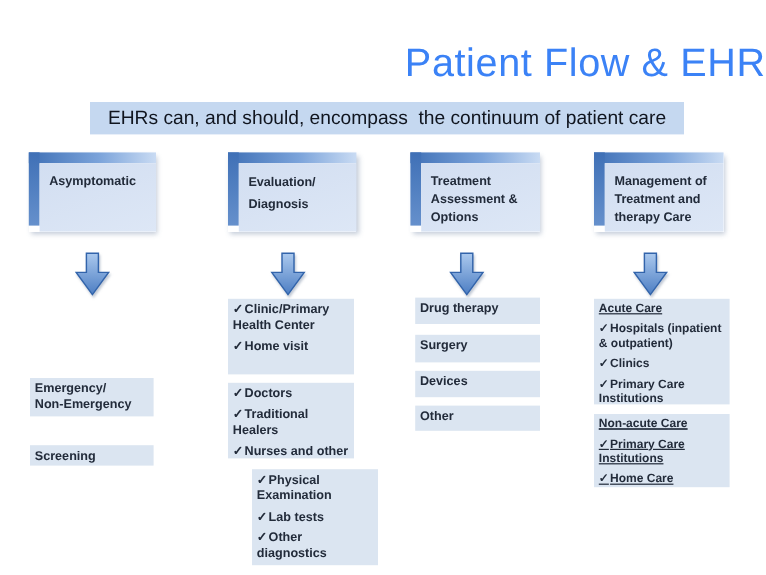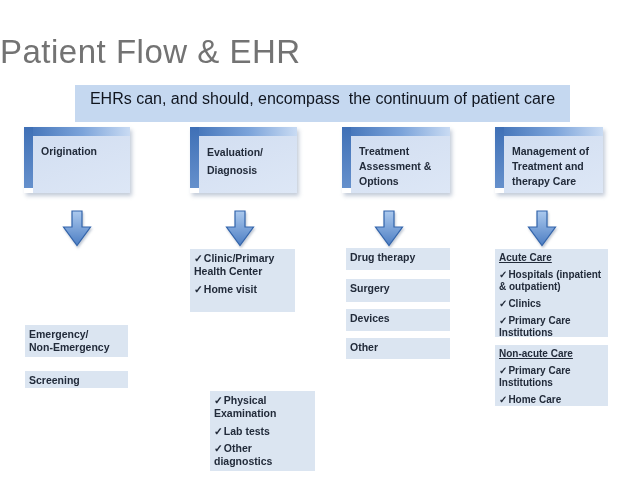--- a/index.html
+++ b/index.html
@@ -4,25 +4,25 @@
 <style>
   html,body { margin:0; padding:0; background:#fff; }
   .slide {
     position:relative; width:638px; height:479px; background:#ffffff;
     font-family:"Liberation Sans", sans-serif; overflow:hidden;
   }
 
   
   .title {
     position:absolute; left:0; top:33px; width:100%; margin:0;
-    text-align:left; font-size:33px; font-weight:400; color:#737373;
+    text-align:right; font-size:33px; font-weight:400; color:#3b82f6;
     letter-spacing:0.5px;
   }
   .subtitle {
-    position:absolute; left:75px; top:85px; width:495px; height:37px;
+    position:absolute; left:75px; top:85px; width:495px; height:27px;
     background:#c5d8f0; color:#10151f; font-size:16px; line-height:27px;
     text-align:center; white-space:pre;
   }
 
   
   .hdr { position:absolute; top:127px; height:66px;
          box-shadow:2px 3px 4px rgba(125,142,170,.45); }
   .hdr1 { left:24px;  width:106px; }
   .hdr2 { left:190px; width:107px; }
   .hdr3 { left:342px; width:108px; }
@@ -58,37 +58,37 @@
     padding:3px 3px 0 4px; font-size:10.5px; font-weight:bold;
     color:#222b3a; overflow:hidden;
   }
   .cbox p { margin:0; line-height:1.27; white-space:pre-line; }
   .cbox p + p { margin-top:4px; }
   .check { margin-right:1px; }
   p.underline .txt { text-decoration:underline; }
 
   .c1 { left:25px;  width:103px; }
   .b11 { top:248px; height:73px; }
-  .b12 { top:325px; height:32px; }
+  .b12 { top:315px; height:32px; }
   .b13 { top:371px; height:17px; }
 
   .c2 { left:190px; width:105px; }
   .b21 { top:249px; height:63px; }
   .b22 { top:319px; height:63px; }
   .b23 { top:391px; height:80px;margin-left:20px; }
 
   .c3 { left:346px; width:104px; }
   .b31 { top:248px; height:22px; }
   .b32 { top:279px; height:23px; }
   .b33 { top:309px; height:22px; }
   .b34 { top:338px; height:21px; }
 
   .c4 { left:495px; width:113px; font-size:10px; }
   .b41 { top:249px; height:88px; }
-  .b42 { top:345px; height:61px; }
+  .b42 { top:345px; height:61px;text-decoration:underline; }
 
   .defs-svg { position:absolute; width:0; height:0; }
 </style>
 </head>
 <body>
 
 <div class="slide">
 
   <h1 class="title">Patient Flow &amp; EHR</h1>
   <div class="subtitle">EHRs can, and should, encompass  the continuum of patient care</div>
@@ -98,21 +98,21 @@
       <linearGradient id="arrowGrad" x1="0" y1="0" x2="0" y2="1">
         <stop offset="0" stop-color="#abc9ee"></stop>
         <stop offset="1" stop-color="#4d7ec3"></stop>
       </linearGradient>
     </defs>
   </svg>
 
   <div class="hdr hdr1">
     <div class="band-top"></div>
     <div class="band-left"></div>
-    <div class="hdr-body">Origination</div>
+    <div class="hdr-body">Asymptomatic</div>
   </div>
   <div class="hdr hdr2">
     <div class="band-top"></div>
     <div class="band-left"></div>
     <div class="hdr-body">Evaluation/
 Diagnosis</div>
   </div>
   <div class="hdr hdr3">
     <div class="band-top"></div>
     <div class="band-left"></div>
@@ -146,20 +146,26 @@
 Non-Emergency</span></p>
     </div>
   <div class="cbox c1 b13">
       <p><span class="txt">Screening</span></p>
     </div>
 
   <div class="cbox c2 b21">
       <p><span class="check">✓</span><span class="txt">Clinic/Primary
 Health Center</span></p>
       <p><span class="check">✓</span><span class="txt">Home visit</span></p>
+    </div>
+  <div class="cbox c2 b22">
+      <p><span class="check">✓</span><span class="txt">Doctors</span></p>
+      <p><span class="check">✓</span><span class="txt">Traditional Healers</span></p>
+      <p><span class="check">✓</span><span class="txt">Nurses and other
+healthcare providers</span></p>
     </div>
   <div class="cbox c2 b23">
       <p><span class="check">✓</span><span class="txt">Physical
 Examination</span></p>
       <p><span class="check">✓</span><span class="txt">Lab tests</span></p>
       <p><span class="check">✓</span><span class="txt">Other diagnostics</span></p>
     </div>
 
   <div class="cbox c3 b31">
       <p><span class="txt">Drug therapy</span></p>

